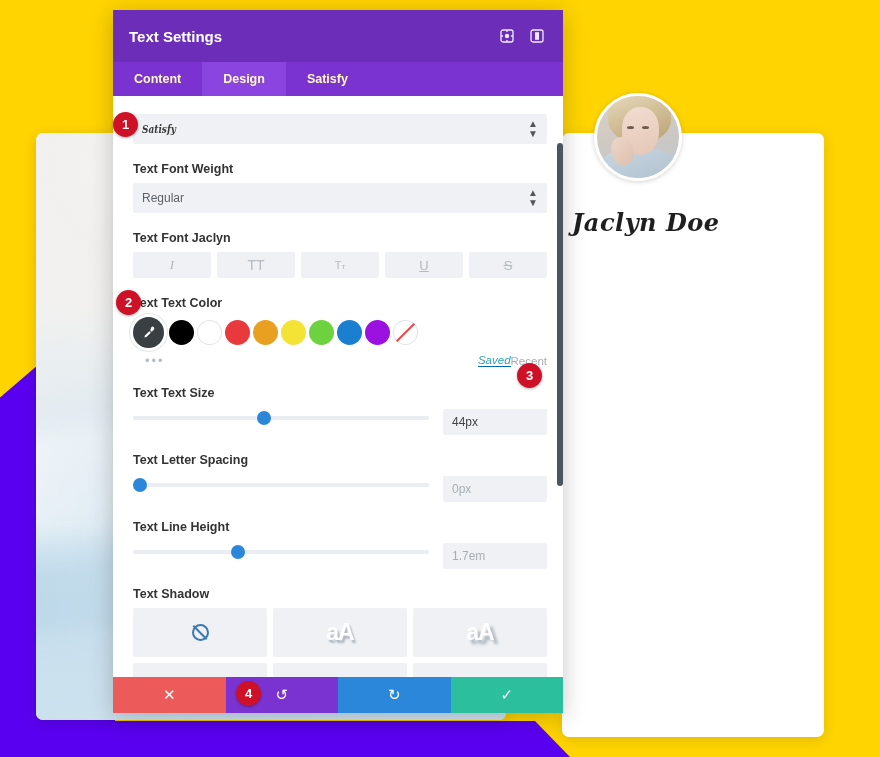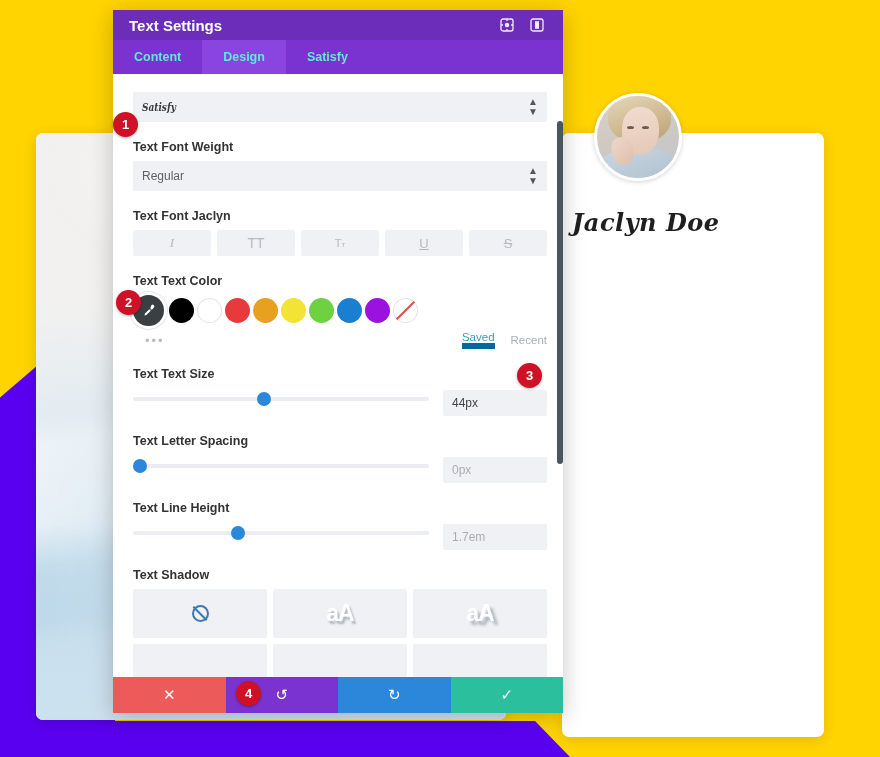--- a/index.html
+++ b/index.html
@@ -117,37 +117,37 @@
   
   #settings-panel {
     position: absolute; left: 113px; top: 10px;
     width: 450px; height: 703px;
     background: #fff;
     box-shadow: 0 4px 22px rgba(0,0,0,.22);
     display: flex; flex-direction: column;
     overflow: hidden;
   }
   #panel-header {
-    height: 30px; background: #6C2EB9;
+    height: 52px; background: #6C2EB9;
     display: flex; align-items: center;
     padding: 0 16px; flex: none;
   }
   #panel-title { color: #fff; font-size: 15px; font-weight: bold; flex: 1; }
   .header-icon {
     width: 20px; height: 20px; margin-left: 10px;
     display: flex; align-items: center; justify-content: center;
     cursor: pointer; opacity: .9;
   }
   #panel-tabs {
     height: 34px; background: #7A33D1; display: flex; flex: none;
   }
   .tab {
     padding: 0 21px; height: 100%;
     display: flex; align-items: center; justify-content: center;
-    color: #5eead4; font-size: 12.5px; font-weight: bold;
+    color: #fef9c3; font-size: 12.5px; font-weight: bold;
     cursor: pointer;
   }
   .tab.active { background: #8A45E0; }
 
   #panel-body {
     flex: 1; overflow: hidden; position: relative;
     padding: 18px 16px 0 20px; background: #fff;
   }
   .field { margin-bottom: 18px; }
   .field-label {
@@ -192,21 +192,21 @@
   }
   .sw.none::after {
     content: ""; position: absolute; left: -3px; top: 11px;
     width: 32px; height: 2px; background: #e8484a; transform: rotate(-45deg);
   }
   .swatch-meta {
     display: flex; align-items: center; margin-top: 5px;
     font-size: 11.5px; padding-left: 12px;
   }
   .dots { color: #b7bdc4; letter-spacing: 2px; font-size: 13px; flex: 1; }
-  .saved-link { color: #2ea3ba; border-bottom: 6px solid #0369a1; margin-right: 16px; cursor: pointer; }
+  .saved-link { color: #2ea3ba; border-bottom: 1px solid #0369a1; margin-right: 0; cursor: pointer; font-style: italic; }
   .recent-link { color: #a9afb6; cursor: pointer; }
 
   
   .slider-field { display: flex; align-items: flex-start; gap: 14px; }
   .slider-left { flex: 1; padding-top: 9px; }
   .track {
     height: 4px; background: #eaedf1; border-radius: 2px; position: relative;
   }
   .thumb {
     position: absolute; top: -5px; width: 14px; height: 14px;

